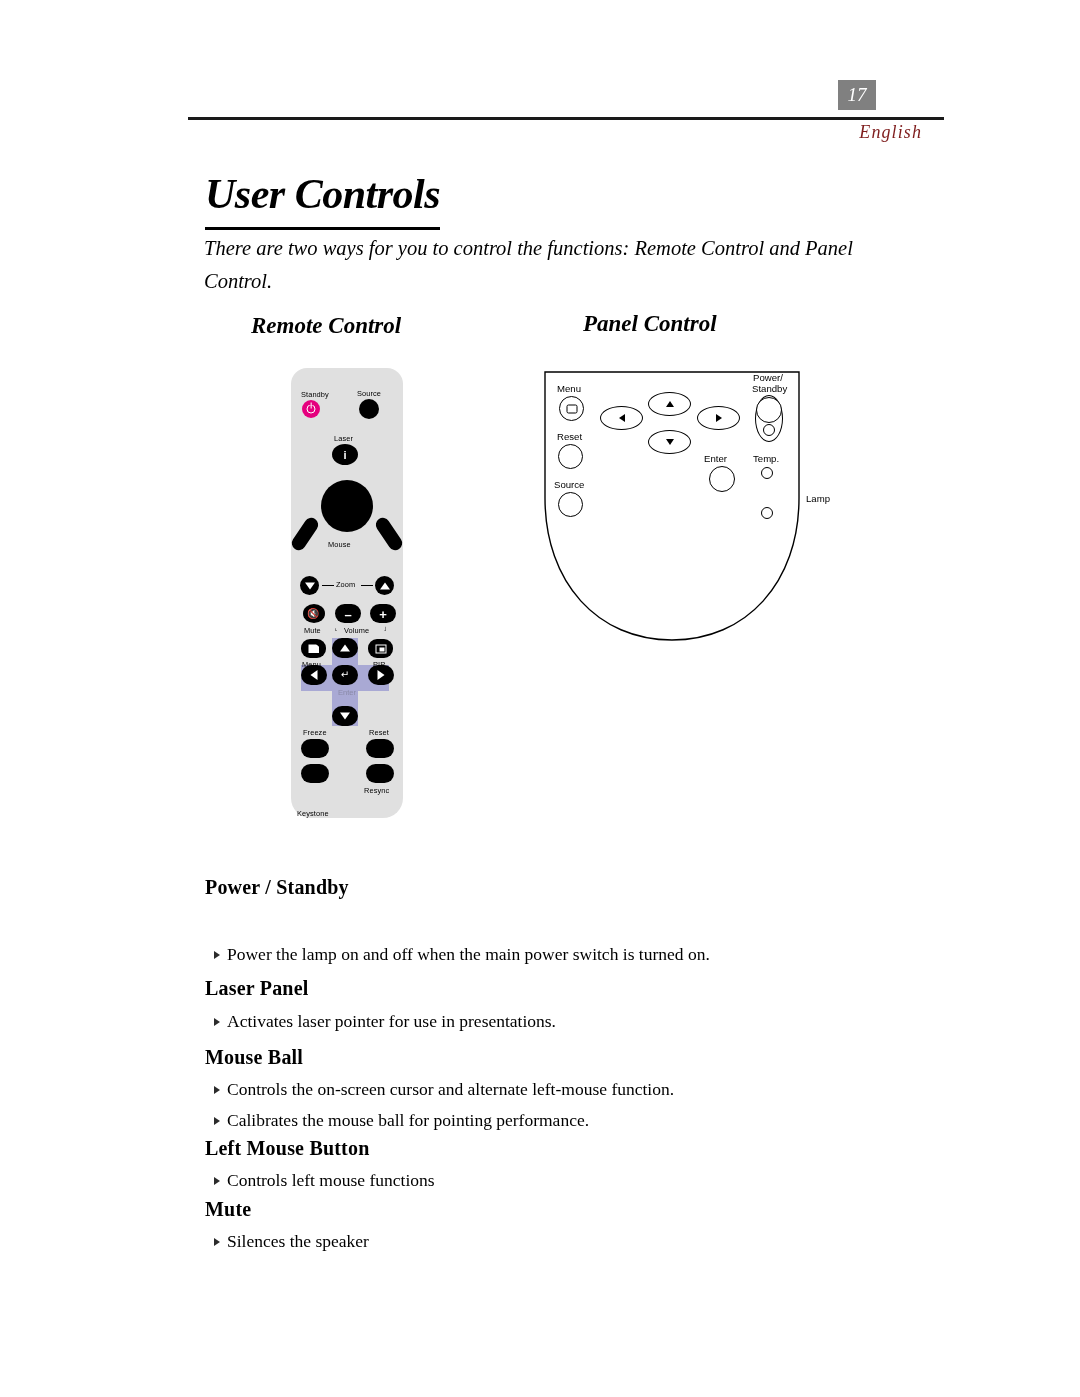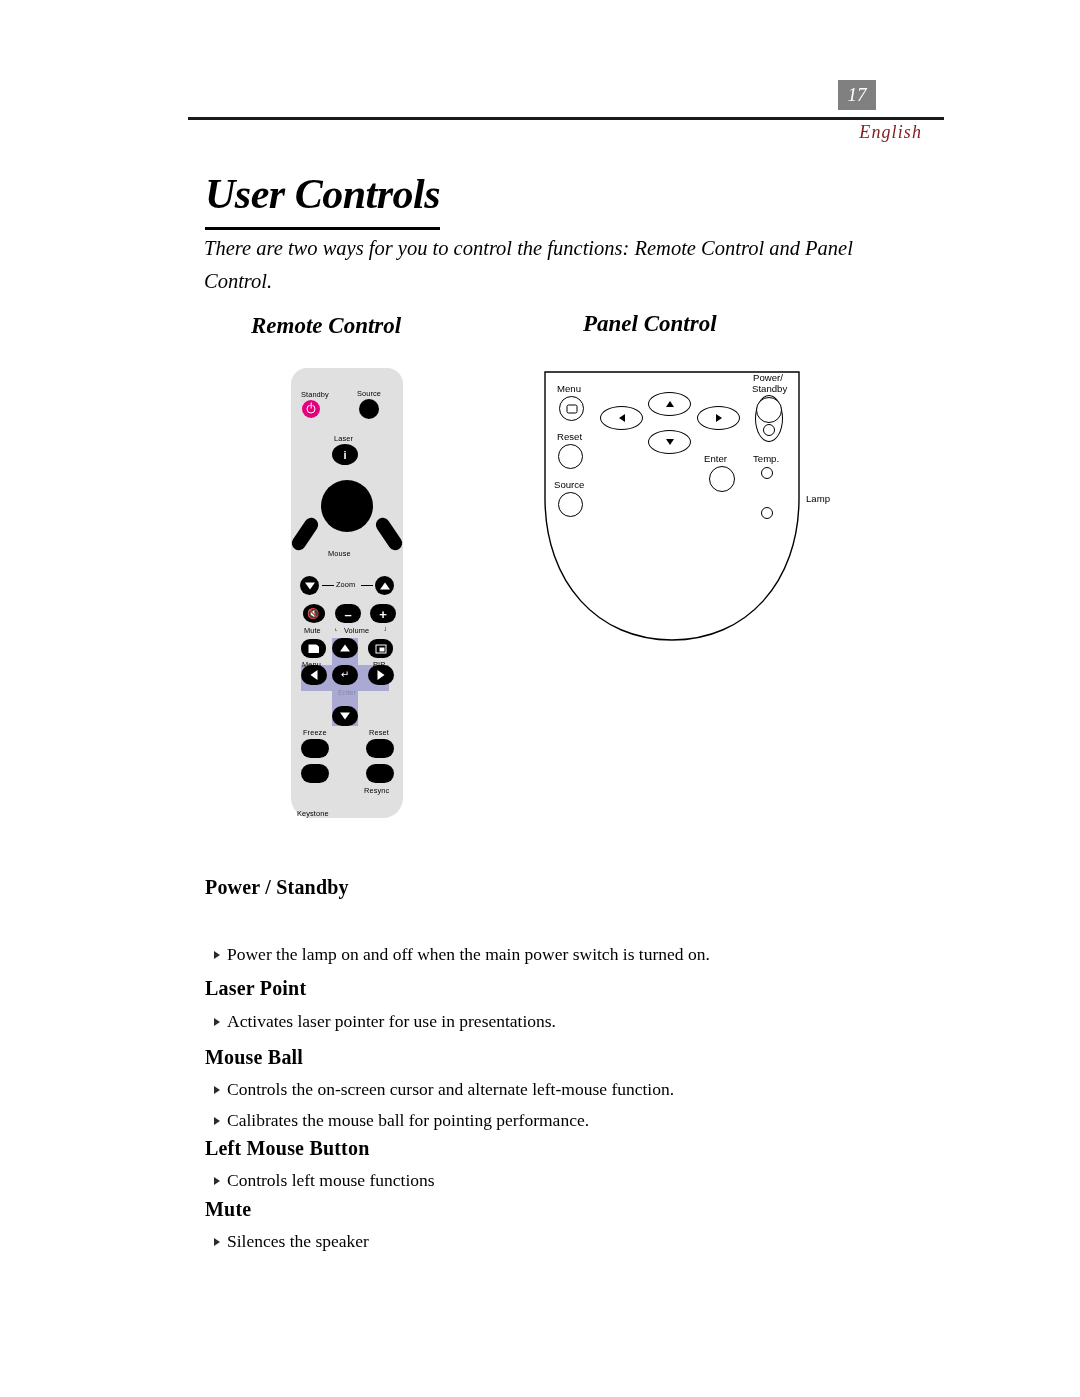--- a/index.html
+++ b/index.html
@@ -420,21 +420,21 @@
   <div class="rbtn source-btn"></div>
 
   <div class="rlabel" style="left:43px; top:66px;">Laser</div>
   <div class="laser-btn">
     <span class="laser-i">i</span>
   </div>
 
   <div class="mouseball"></div>
   <div class="wing wing-l"></div>
   <div class="wing wing-r"></div>
-  <div class="rlabel" style="left:37px; top:172px;margin-top:9px;">Mouse</div>
+  <div class="rlabel" style="left:37px; top:172px;">Mouse</div>
 
   <div class="zoom-row">
     <div class="tri-btn tri-down" style="left:9px; top:0px;">
         <span class="tri-glyph"></span>
       </div>
     <div class="zoom-dash" style="left:31px; width:12px;"></div>
     <div class="rlabel" style="left:45px; top:4px;">Zoom</div>
     <div class="zoom-dash" style="left:70px; width:12px;"></div>
     <div class="tri-btn tri-up" style="left:84px; top:0px;">
         <span class="tri-glyph"></span>
@@ -543,21 +543,21 @@
   <div class="panel-label" style="left:212px; top:85px;">Temp.</div>
   <div class="p-circle" style="left:220px; top:99px; width:12px; height:12px;"></div>
 
   <div class="panel-label" style="left:227px; top:125px;margin-left:38px;">Lamp</div>
   <div class="p-circle" style="left:220px; top:139px; width:12px; height:12px;"></div>
 </div>
 
 <div class="sec-head" style="top:876px;">Power / Standby</div>
 <div class="sec-item" style="top:944px;"><span class="bullet-tri"></span><span>Power the lamp on and off when the main power switch is turned on.</span></div>
 
-<div class="sec-head" style="top:977px;">Laser Point</div>
+<div class="sec-head" style="top:977px;">Laser Panel</div>
 <div class="sec-item" style="top:1011px;"><span class="bullet-tri"></span><span>Activates laser pointer for use in presentations.</span></div>
 
 <div class="sec-head" style="top:1046px;">Mouse Ball</div>
 <div class="sec-item" style="top:1079px;"><span class="bullet-tri"></span><span>Controls the on-screen cursor and alternate left-mouse function.</span></div>
 <div class="sec-item" style="top:1110px;"><span class="bullet-tri"></span><span>Calibrates the mouse ball for pointing performance.</span></div>
 
 <div class="sec-head" style="top:1137px;">Left Mouse Button</div>
 <div class="sec-item" style="top:1170px;"><span class="bullet-tri"></span><span>Controls left mouse functions</span></div>
 
 <div class="sec-head" style="top:1198px;">Mute</div>

